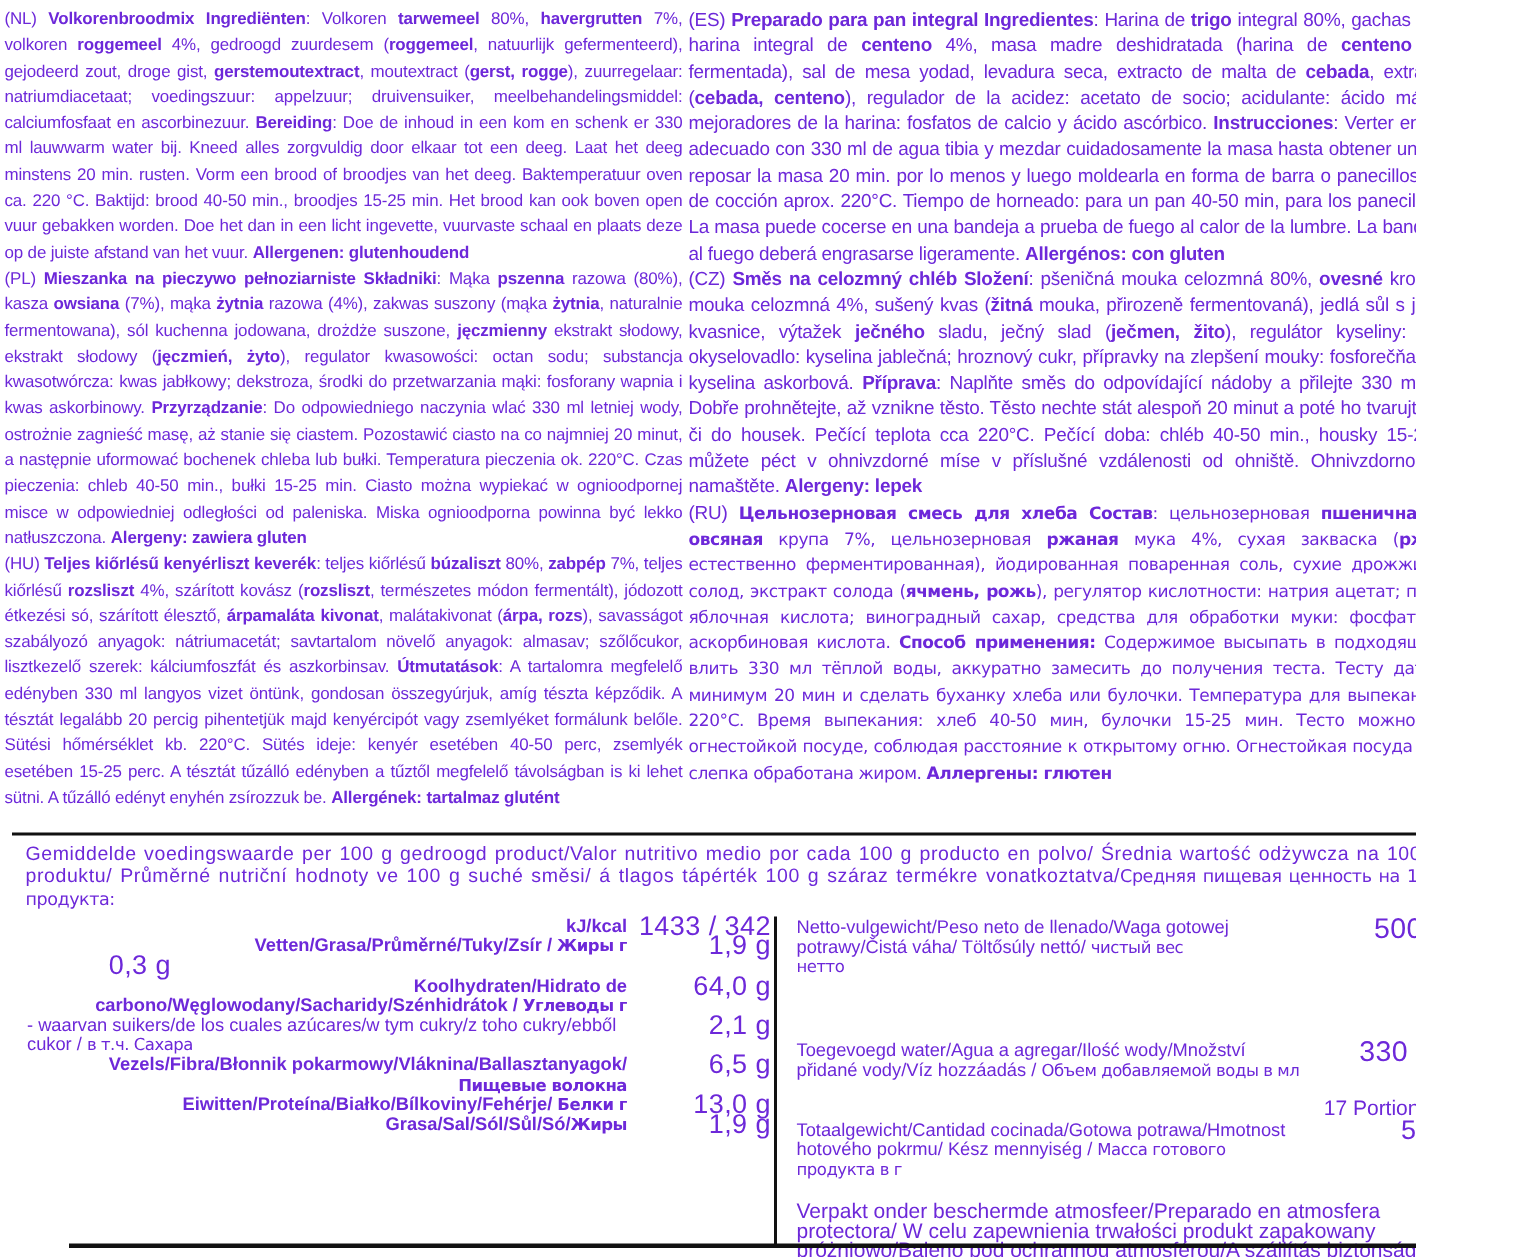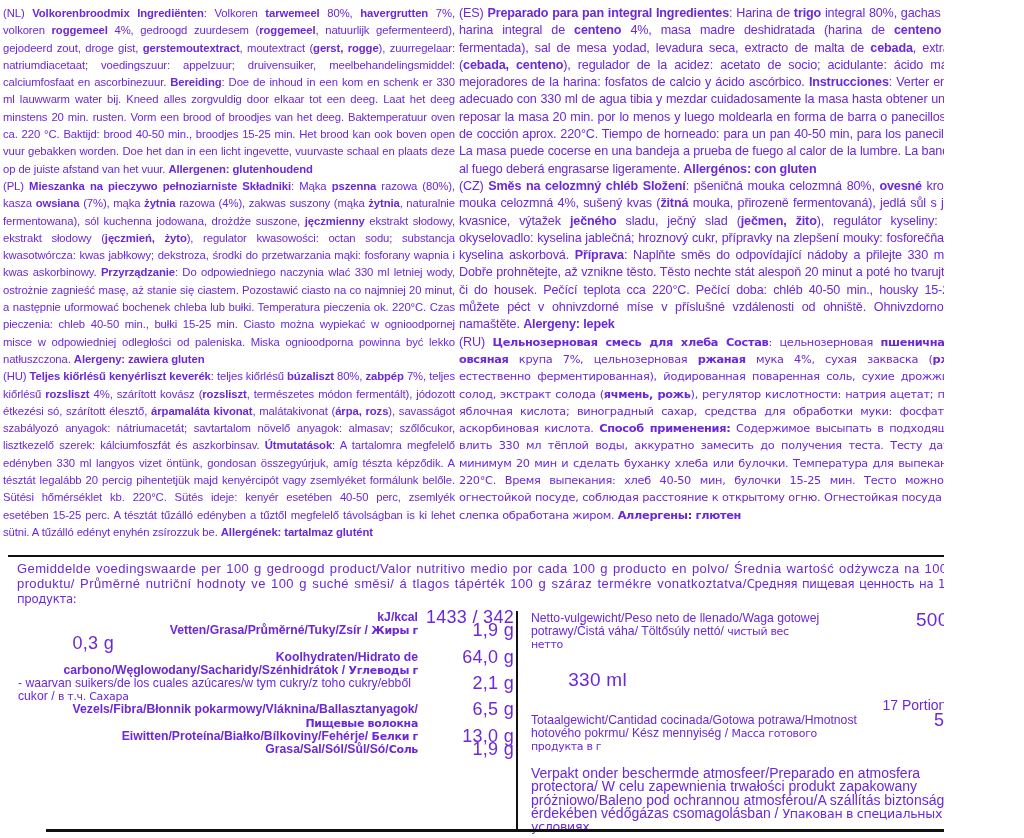--- a/index.html
+++ b/index.html
@@ -26,21 +26,21 @@
   .nut-col{position:absolute;}
   #nut-left{left:18px;top:611px;width:496px;}
   #nut-right{left:531px;top:612px;width:434px;}
   .nut-row{display:flex;align-items:flex-start;}
   .nut-label{flex:1 1 auto;font-size:12.2px;line-height:13.2px;}
   .nut-label.bold{font-weight:700;text-align:right;}
   .nut-value{flex:0 0 96px;text-align:right;font-size:18px;line-height:13.2px;
     letter-spacing:0.3px;white-space:nowrap;}
   .nut-value.lg{font-size:19px;line-height:15px;}
   #portions-note{text-align:right;font-size:14px;line-height:13px;margin:0 0 2px 0;}
-  .mb-big{margin-bottom:20px;gap:48px;}
+  .mb-big{margin-bottom:42px;gap:48px;}
   .mb-mid{margin-bottom:12px;}
   .nut-footer{font-size:14px;line-height:13.2px;margin-top:14px;}
 </style>
 </head>
 <body>
 
 <div class="sheet">
 
   <div class="ing-col" id="col-left">
       <p><span class="r0">(NL) </span><span class="r1">Volkorenbroodmix Ingrediënten</span><span class="r0">: Volkoren </span><span class="r1">tarwemeel</span><span class="r0"> 80%, </span><span class="r1">havergrutten</span><span class="r0"> 7%, volkoren </span><span class="r1">roggemeel</span><span class="r0"> 4%, gedroogd zuurdesem (</span><span class="r1">roggemeel</span><span class="r0">, natuurlijk gefermenteerd), gejodeerd zout, droge gist, </span><span class="r1">gerstemoutextract</span><span class="r0">, moutextract (</span><span class="r1">gerst, rogge</span><span class="r0">), zuurregelaar: natriumdiacetaat; voedingszuur: appelzuur; druivensuiker, meelbehandelingsmiddel: calciumfosfaat en ascorbinezuur. </span><span class="r1">Bereiding</span><span class="r0">: Doe de inhoud in een kom en schenk er 330 ml lauwwarm water bij. Kneed alles zorgvuldig door elkaar tot een deeg. Laat het deeg minstens 20 min. rusten. Vorm een brood of broodjes van het deeg. Baktemperatuur oven ca. 220 °C. Baktijd: brood 40-50 min., broodjes 15-25 min. Het brood kan ook boven open vuur gebakken worden. Doe het dan in een licht ingevette, vuurvaste schaal en plaats deze op de juiste afstand van het vuur. </span><span class="r1">Allergenen: glutenhoudend</span></p>
@@ -79,31 +79,32 @@
       </div>
       <div class="nut-row">
         <div class="nut-label bold"><span class="r1">Vezels/Fibra/Błonnik pokarmowy/Vláknina/Ballasztanyagok/</span><span class="r3">Пищевые волокна</span></div>
         <div class="nut-value">6,5 g</div>
       </div>
       <div class="nut-row">
         <div class="nut-label bold"><span class="r1">Eiwitten/Proteína/Białko/Bílkoviny/Fehérje/ </span><span class="r3">Белки г</span></div>
         <div class="nut-value">13,0 g</div>
       </div>
       <div class="nut-row">
-        <div class="nut-label bold"><span class="r1">Grasa/Sal/Sól/Sůl/Só/</span><span class="r3">Соль</span></div>
+        <div class="nut-label bold"><span class="r1">Grasa/Sal/Sól/Sůl/Só/</span><span class="r3">Жиры</span></div>
         <div class="nut-value">1,9 g</div>
       </div>
     </div>
   <div class="nut-divider"></div>
   <div class="nut-col" id="nut-right">
       <div class="nut-row mb-big">
         <div class="nut-label"><span class="r0">Netto-vulgewicht/Peso neto de llenado/Waga gotowej potrawy/Čistá váha/ Töltősúly nettó/ </span><span class="r2">чистый вес нетто</span></div>
         <div class="nut-value lg">500 g</div>
       </div>
       <div class="nut-row mb-mid">
+        <div class="nut-label"><span class="r0">Toegevoegd water/Agua a agregar/Ilość wody/Množství přidané vody/Víz hozzáadás / </span><span class="r2">Объем добавляемой воды в мл</span></div>
         <div class="nut-value lg">330 ml</div>
       </div>
       <div id="portions-note">17 Portions á</div>
       <div class="nut-row">
         <div class="nut-label"><span class="r0">Totaalgewicht/Cantidad cocinada/Gotowa potrawa/Hmotnost hotového pokrmu/ Kész mennyiség / </span><span class="r2">Масса готового продукта в г</span></div>
         <div class="nut-value">50g</div>
       </div>
       <div class="nut-footer"><span class="r0">Verpakt onder beschermde atmosfeer/Preparado en atmosfera protectora/ W celu zapewnienia trwałości produkt zapakowany próżniowo/Baleno pod ochrannou atmosférou/A szállítás biztonsága érdekében védőgázas csomagolásban / </span><span class="r2">Упакован в специальных условиях</span></div>
     </div>
 

